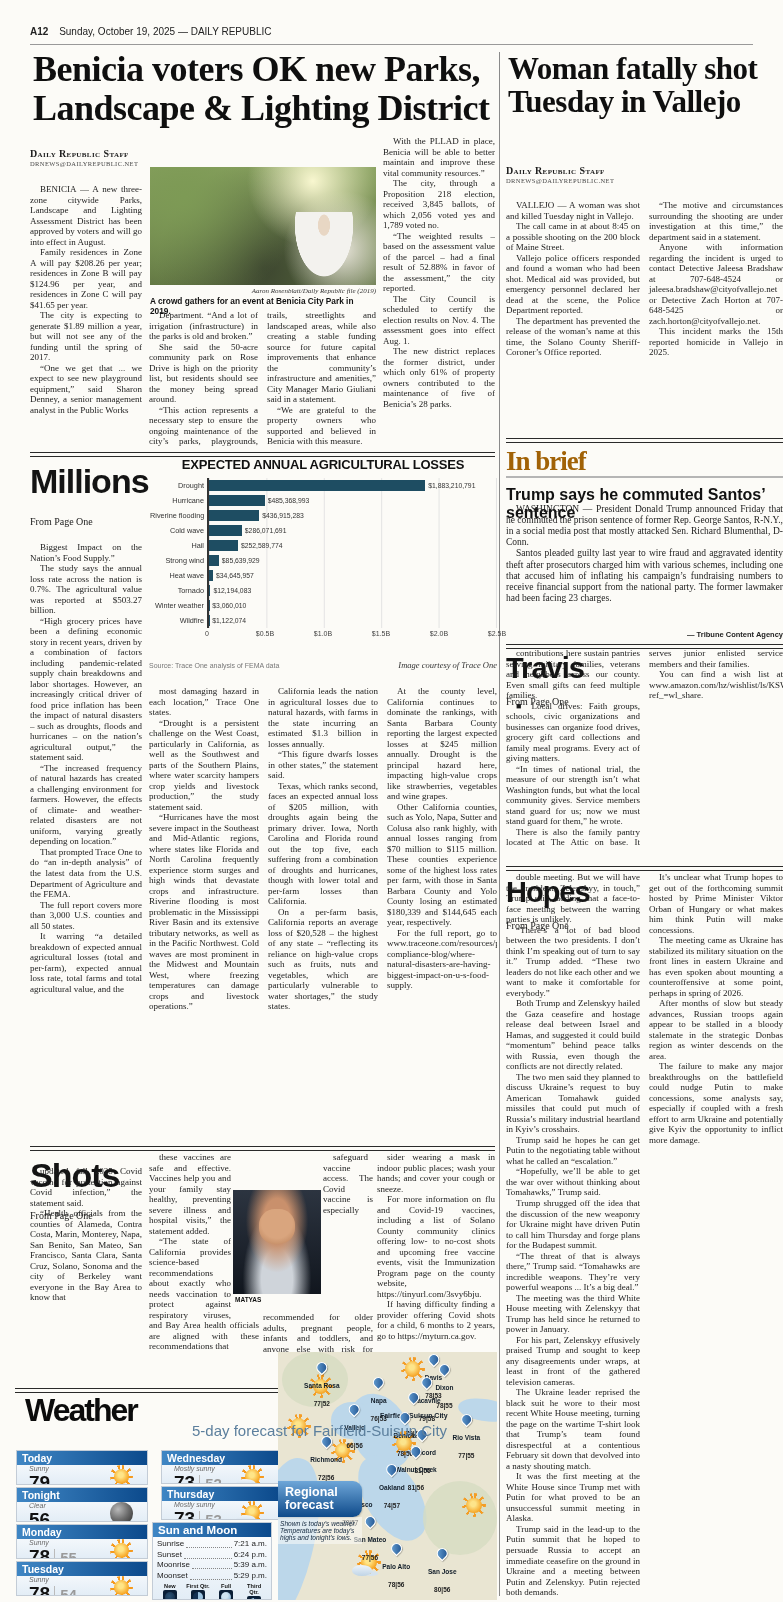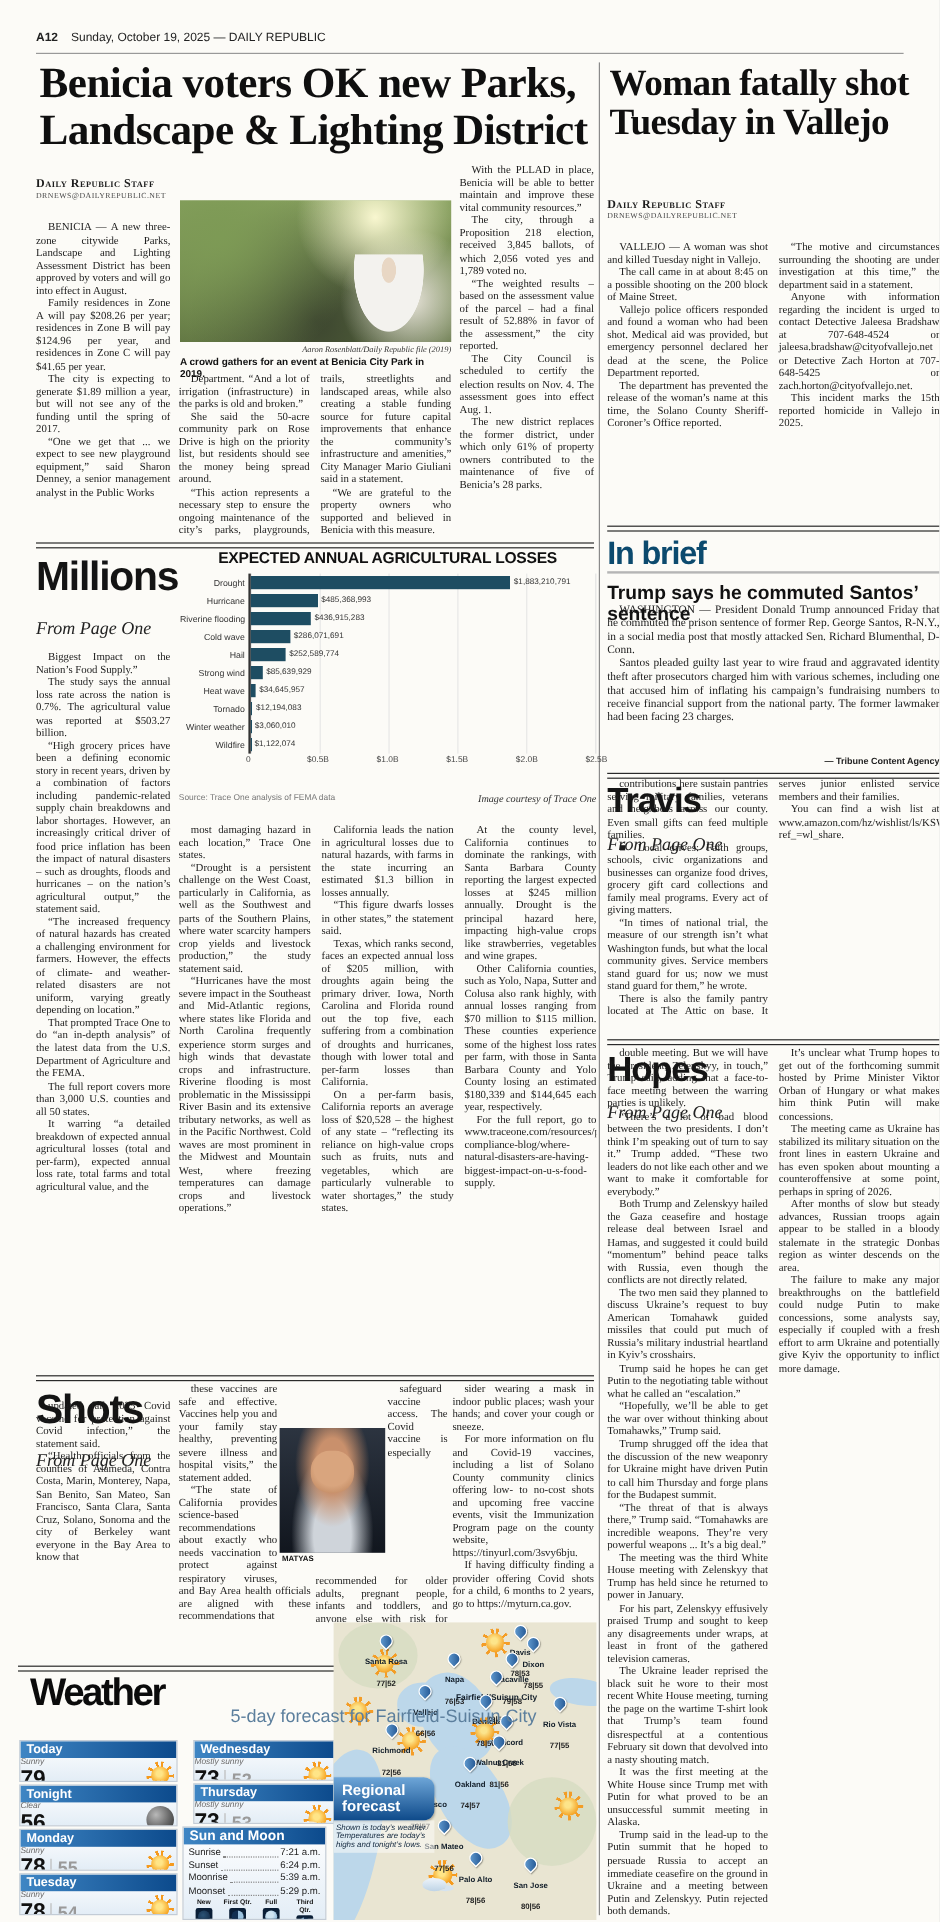--- a/index.html
+++ b/index.html
@@ -5,39 +5,39 @@
   html,body{margin:0;padding:0;background:#e8e8e8}
   #page{position:relative;width:783px;height:1602px;background:#fcfbf7;overflow:hidden;
         font-family:"Liberation Serif",serif;color:#1c1c1c}
   .abs{position:absolute}
   .body{font-size:9px;line-height:1.17;color:#1c1c1c;overflow:hidden}
   .gp{margin:0;text-indent:10px;text-align:justify}
   .cols2{column-count:2;column-gap:9px}
   .cols3{column-count:3;column-gap:9px}
   .headline{font-weight:700;color:#0f0f0f;letter-spacing:-.5px}
   .section-head{font-family:"Liberation Sans",sans-serif;font-weight:800;color:#141414;letter-spacing:-1px}
-  .fromline{font-style:italic;font-size:15px;color:#222}
+  .fromline{font-size:10px;color:#222}
   .byline-name{font-weight:700;font-size:10px;font-variant:small-caps;letter-spacing:.4px}
   .byline-email{font-size:6.5px;color:#4a4a4a;letter-spacing:.4px;text-transform:uppercase;margin-top:1px}
   .hrule{border-top:1px solid #6e6e6e}
   .drule{height:3px;border-top:1.2px solid #2a2a2a;border-bottom:1.2px solid #2a2a2a}
   .vrule{border-left:1px solid #8a8a8a}
   
   .lead-photo{background:
       radial-gradient(circle at 72% 12%, rgba(255,252,214,.95), rgba(255,252,214,0) 34%),
       radial-gradient(circle at 15% 25%, #7d9a55, rgba(0,0,0,0) 55%),
       radial-gradient(circle at 85% 70%, #e8e4da, rgba(0,0,0,0) 28%),
       radial-gradient(circle at 50% 85%, #3c452f, rgba(0,0,0,0) 70%),
       linear-gradient(#8aa261,#5d7040);}
   .lead-photo::after{content:"";position:absolute;right:8%;bottom:0;width:30%;height:62%;
       background:radial-gradient(ellipse at 50% 18%,#e8d7c4 12%,#f3f2ee 13% 60%,rgba(0,0,0,0) 61%);}
   .photo-credit{font-style:italic;font-size:7px;color:#333;text-align:right}
   .photo-caption{font-family:"Liberation Sans",sans-serif;font-weight:700;font-size:8.3px;color:#111}
   
-  .brief-title{font-family:Liberation Sans, sans-serif;font-weight:800;font-size:27px;color:#0c4a6e;letter-spacing:-1px}
+  .brief-title{font-family:Liberation Serif, serif;font-weight:800;font-size:27px;color:#a16207;letter-spacing:-1px}
   .brief-underline{border-bottom:2px solid #b5b5b5}
   .brief-head{font-family:Liberation Sans, sans-serif;font-weight:800;font-size:16px;color:#111}
   .brief-credit{font-family:"Liberation Sans",sans-serif;font-weight:700;font-size:7.5px;color:#222;text-align:right}
   
   .chart{font-family:"Liberation Sans",sans-serif}
   .ctitle{font-weight:800;font-size:13px;text-align:center;color:#111;letter-spacing:-.2px}
   .crows{position:relative;margin-left:58px;margin-top:6px;border-left:2px solid #333;border-right:1px solid #e3e3e3;
          background:linear-gradient(to right,#e3e3e3 1px,rgba(0,0,0,0) 1px);background-size:20% 100%}
   .crow{display:flex;align-items:center;height:15px}
   .clabel{position:absolute;right:100%;margin-right:5px;width:54px;text-align:right;font-size:7.3px;color:#333;white-space:nowrap}
@@ -56,21 +56,21 @@
       background:radial-gradient(circle at 50% 40%,#d9a57e 55%,#b77f58 100%);}
   .shots-caption{font-family:"Liberation Sans",sans-serif;font-weight:800;font-size:6.5px;color:#111;background:#fcfbf7;padding:0 2px}
   .cutR{float:right;width:26px;height:122px;margin:36px 0 2px 2px}
   .cutL{float:left;width:58px;height:122px;margin:36px 2px 2px 0}
   
   .wx-head{font-family:"Liberation Sans",sans-serif;font-weight:800;font-size:32px;letter-spacing:-2px;color:#0b0b0b}
   .wx-sub{font-family:"Liberation Sans",sans-serif;font-size:15px;color:#5c7f9d}
   .wcol{display:flex;flex-direction:column;gap:2px}
   .wpanel{flex:1;border:1px solid #c3ccd6;background:linear-gradient(#ffffff,#e3edf6);display:flex;flex-direction:column;overflow:hidden}
   .wphead{background:linear-gradient(90deg,#3f86c4,#0c4a8c);color:#fff;font:700 10.5px "Liberation Sans",sans-serif;padding:1px 5px;flex:none}
-  .wpbody{display:flex;align-items:center;justify-content:space-between;padding:0 0;flex:1}
+  .wpbody{display:flex;justify-content:space-between;padding:0 12px;flex:1}
   .wcond{font:italic 7px "Liberation Sans",sans-serif;color:#6b6b6b}
   .wtemps{display:flex;align-items:baseline}
   .whi{font:800 19px "Liberation Sans",sans-serif;color:#111}
   .wlo{font:700 15px "Liberation Sans",sans-serif;color:#9a9a9a;margin-left:4px;padding-left:5px}
   .wlo:not(:empty){border-left:1.5px solid #bbb}
   .wicon{width:23px;height:23px;position:relative;flex:none;margin-right:2px}
   .wicon[data-icon="sunny"],.wicon[data-icon="mostly-sunny"],.map-sun,.map-suncloud{
      background:repeating-conic-gradient(from 2deg,#f59a1e 0deg 13deg,rgba(0,0,0,0) 13deg 42deg);border-radius:50%;position:relative}
   .wicon[data-icon="sunny"]::after,.wicon[data-icon="mostly-sunny"]::after,.map-sun::after,.map-suncloud::after{
      content:"";position:absolute;inset:18%;border-radius:50%;

